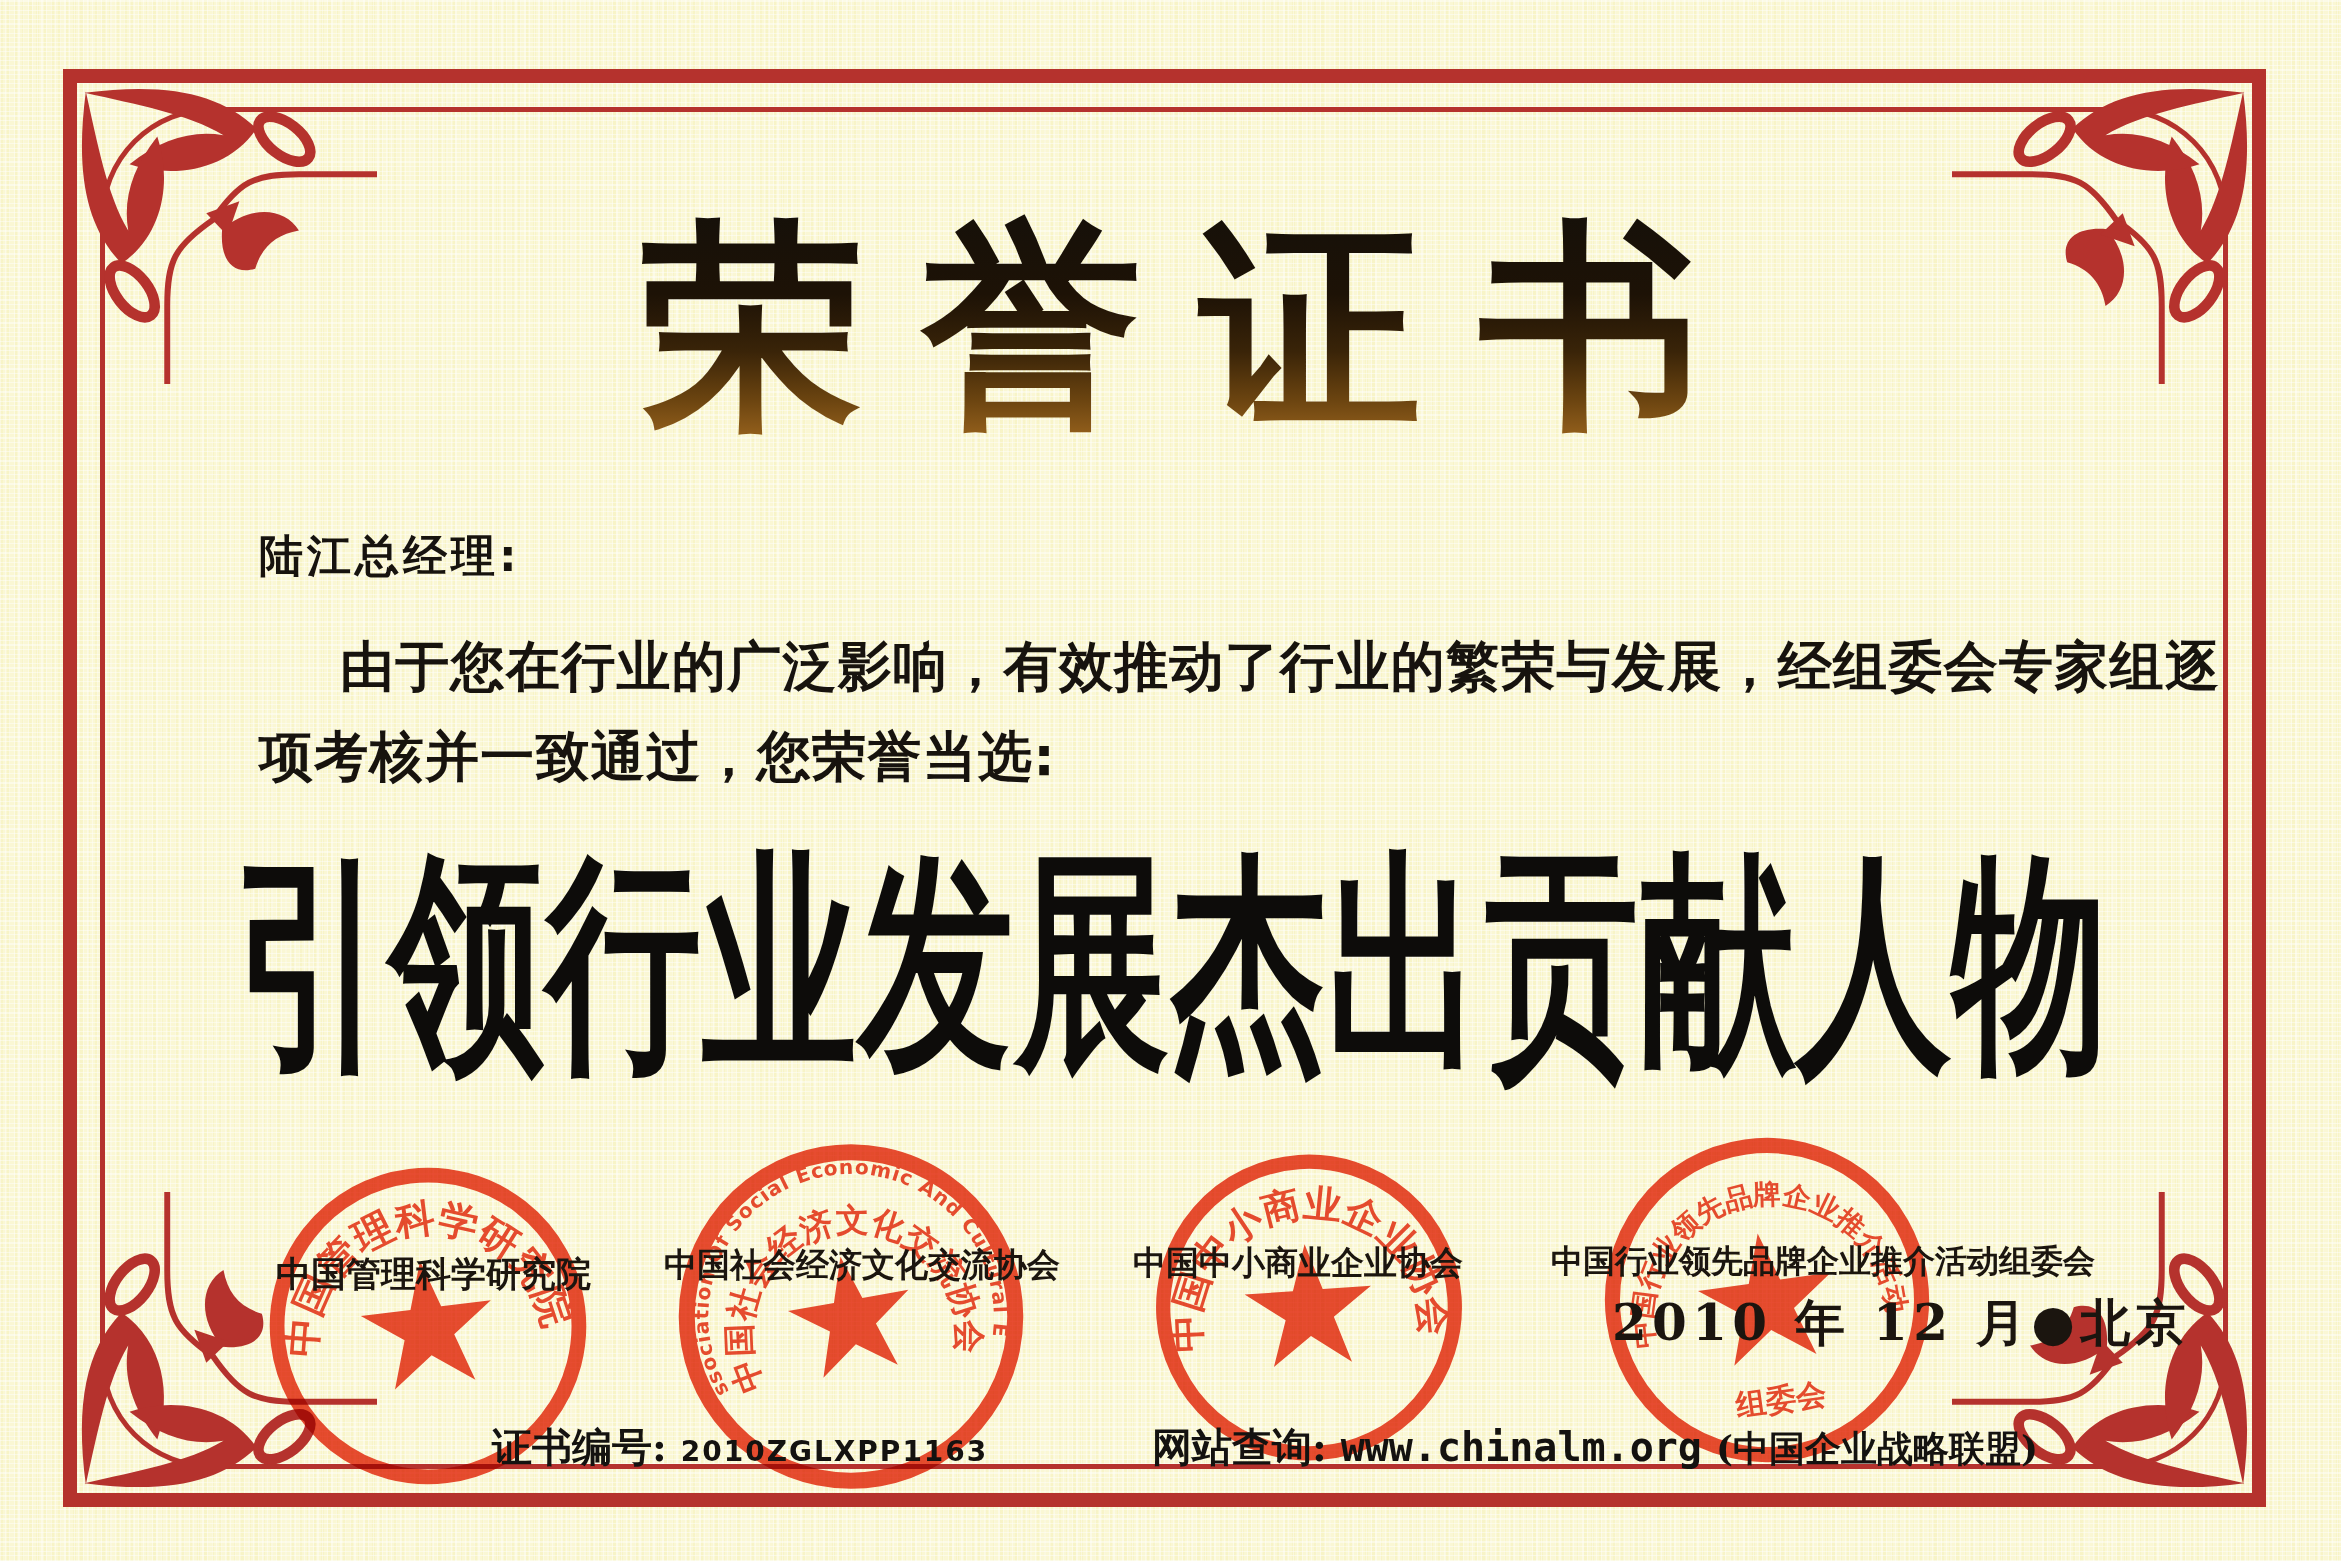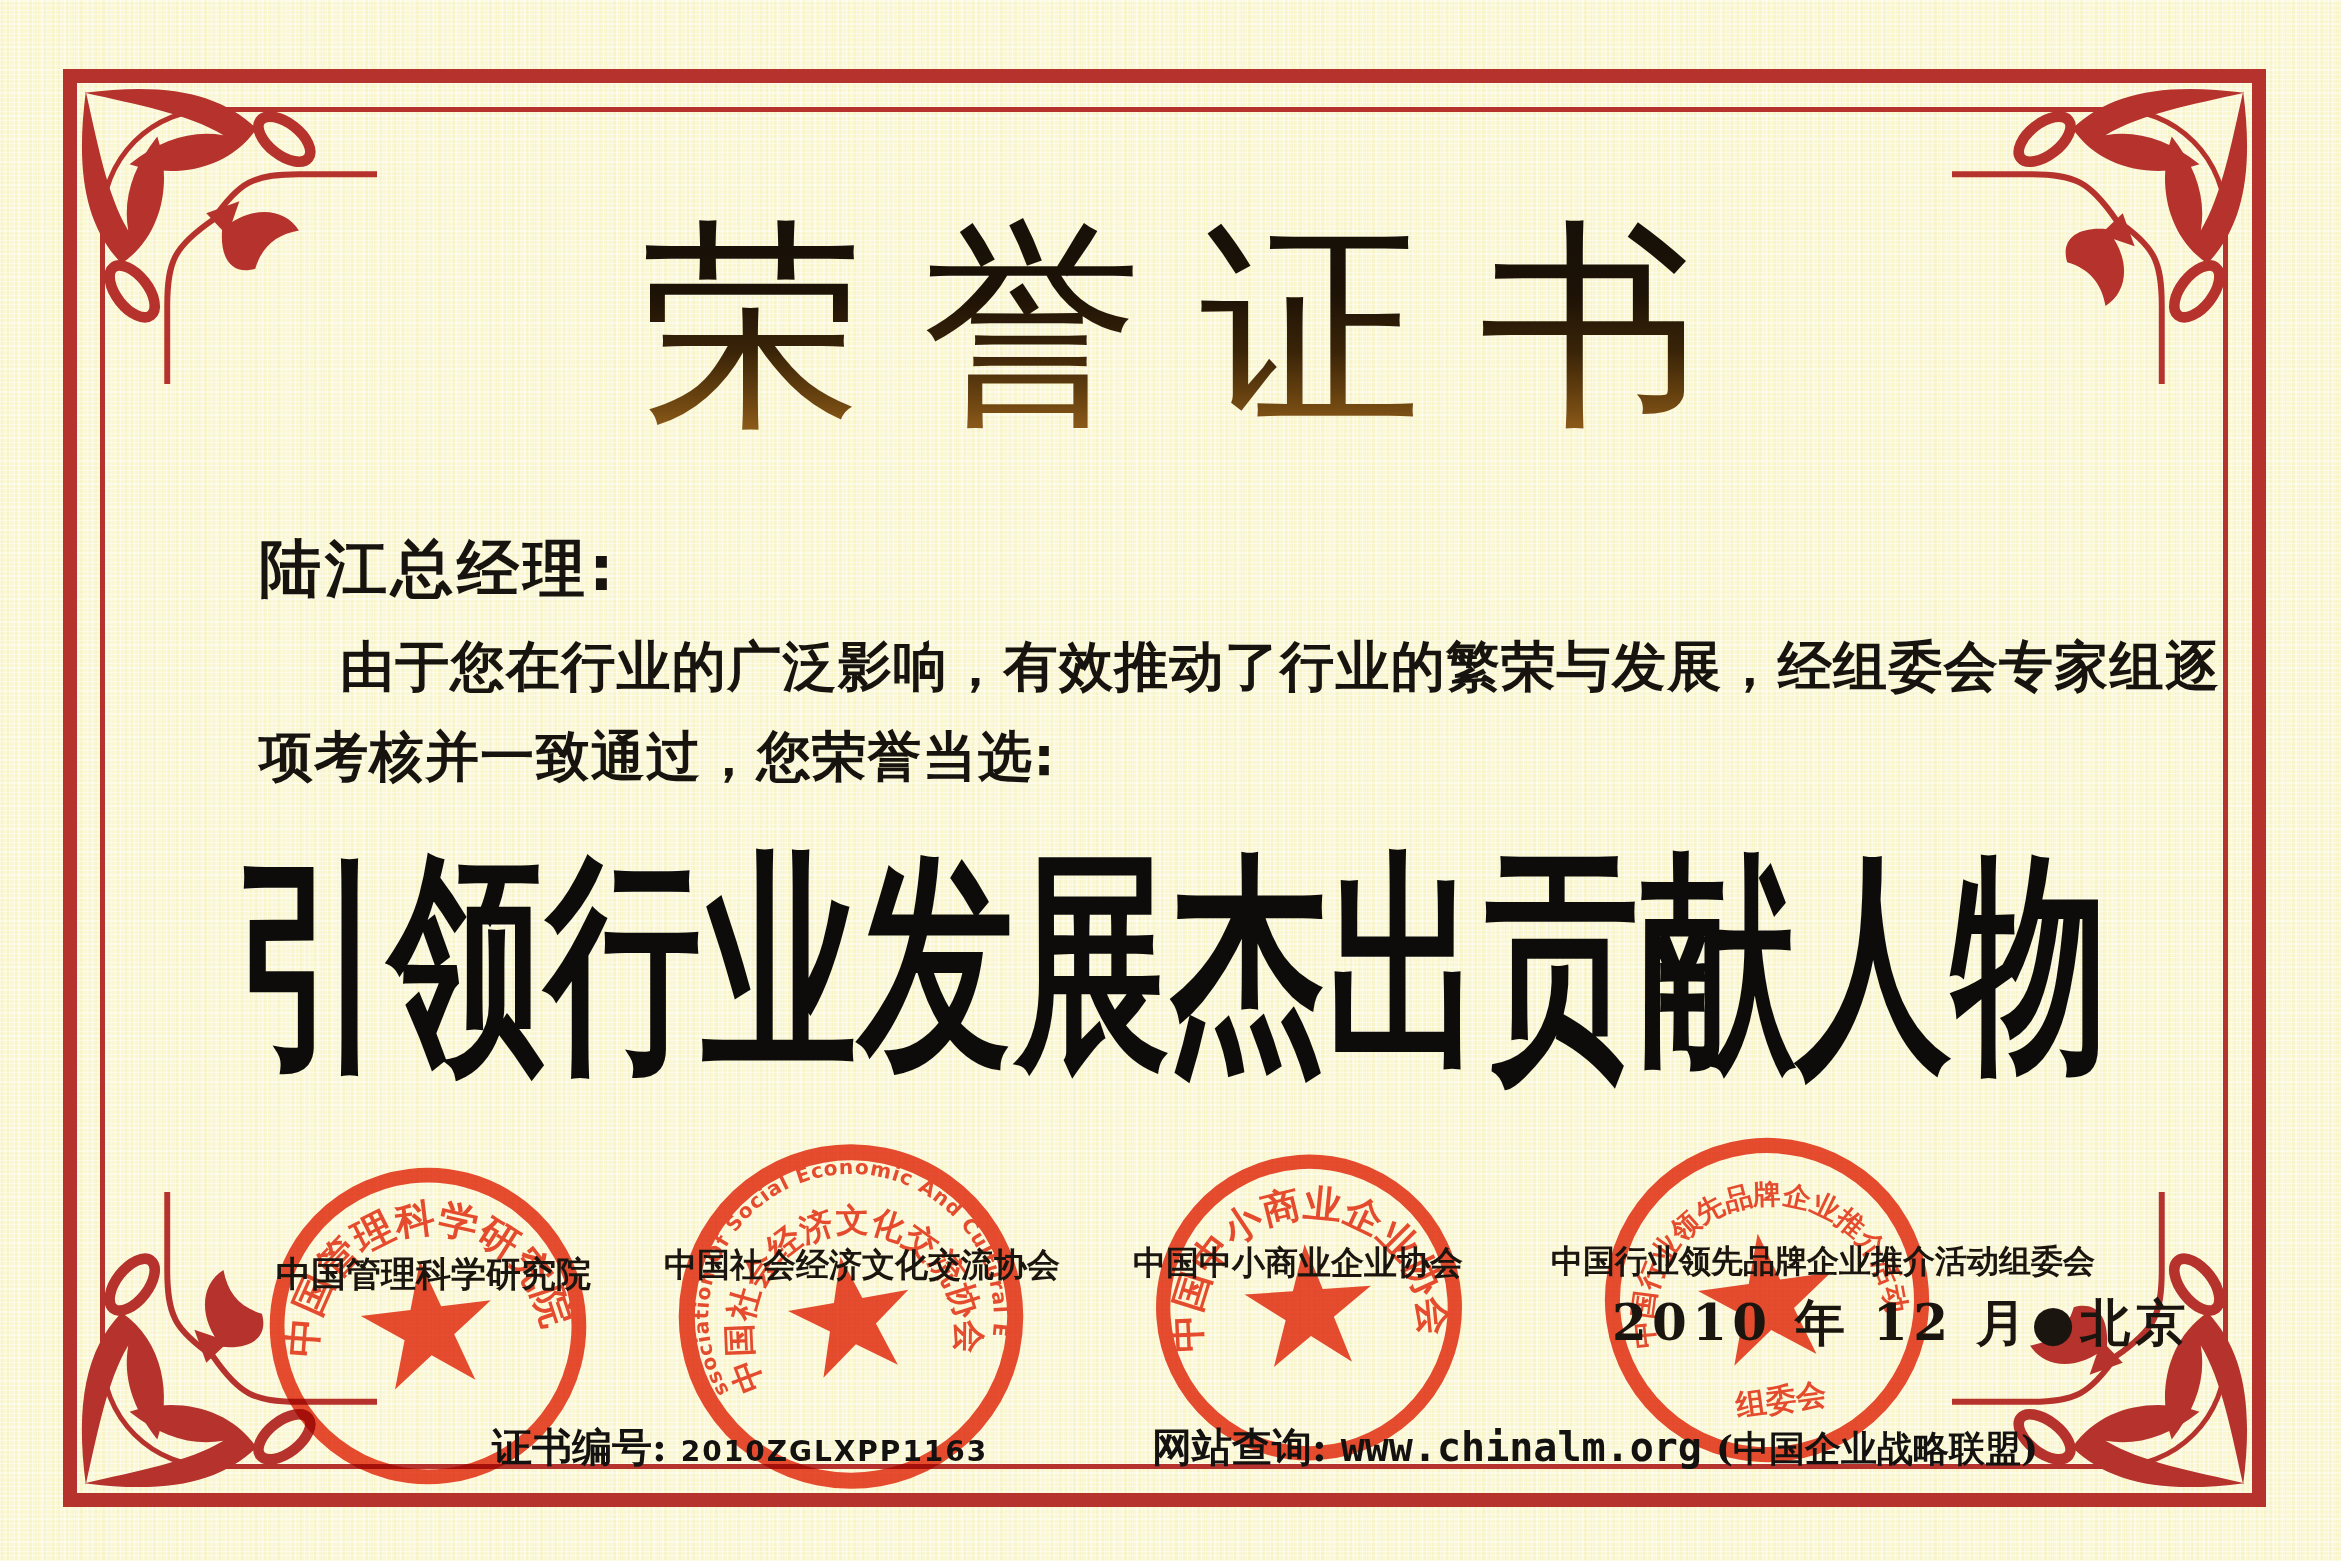--- a/index.html
+++ b/index.html
@@ -38,36 +38,36 @@
   .corner svg{width:100%;height:100%;display:block;}
   .corner.tl{left:66px;top:73px;}
   .corner.tr{right:79px;top:73px;transform:rotate(90deg);}
   .corner.br{right:79px;bottom:58px;transform:rotate(180deg);}
   .corner.bl{left:66px;bottom:58px;transform:rotate(270deg);}
   
   .cert-title{
     position:absolute;left:0;right:0;top:193px;
     text-align:center;
     font-family:"DejaVu Serif", serif;
-    font-weight:normal;
+    font-weight:bold;
     font-size:221px;line-height:1.2;
     letter-spacing:58px;padding-left:58px;
     color:#2b1a06;
   }
   @supports ((-webkit-background-clip:text) or (background-clip:text)){
     .cert-title{
       background:linear-gradient(180deg,#14100a 0%,#1d1206 38%,#3a2408 60%,#6b4410 78%,#94601c 92%,#a06a20 100%);
       -webkit-background-clip:text;background-clip:text;
       color:transparent;
     }
   }
   
   .recipient{
     position:absolute;left:259px;top:527px;
-    font-size:62px;font-weight:700;color:var(--ink);letter-spacing:4px;
+    font-size:44px;font-weight:700;color:var(--ink);letter-spacing:4px;
   }
   .body-line{position:absolute;font-size:54px;font-weight:600;color:var(--ink);letter-spacing:1.3px;}
   .body-line.l1{left:340px;top:631px;}
   .body-line.l2{left:259px;top:721px;}
   
   .award-title{
     position:absolute;left:0;right:0;top:847px;
     text-align:center;
     font-size:155px;font-weight:800;line-height:1;
     color:#0d0c0a;letter-spacing:1.3px;

